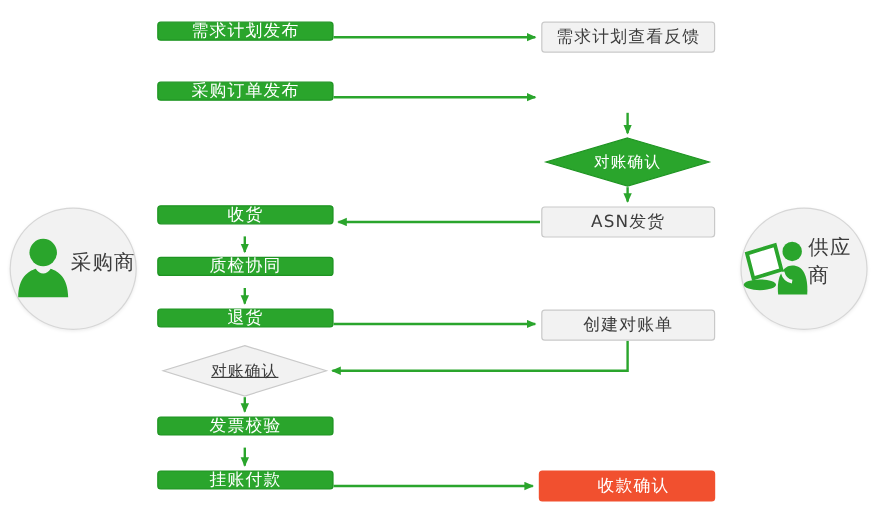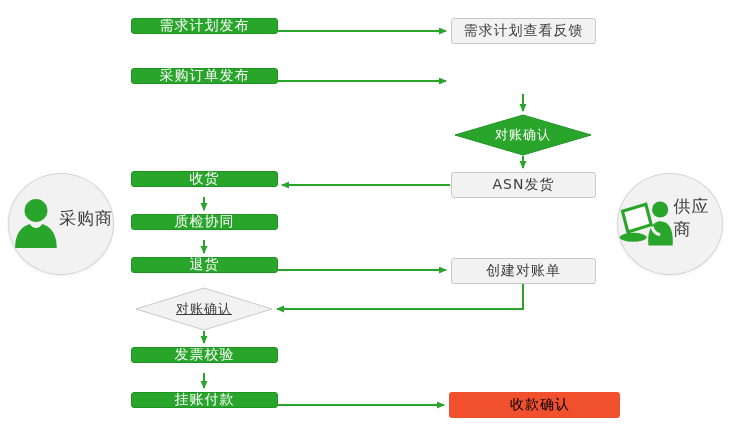--- a/index.html
+++ b/index.html
@@ -7,21 +7,21 @@
     --node-bg:#f2f2f2; --node-border:#c9c9c9; --text-dark:#3c3c3c;
   }
   html,body{margin:0;padding:0;background:#fff;}
   body{font-family:"DejaVu Sans","Liberation Sans",sans-serif;}
   .canvas{position:relative;width:731px;height:436px;background:#fff;overflow:hidden;}
   .layer{position:absolute;left:0;top:0;width:731px;height:436px;}
   .node{position:absolute;display:flex;align-items:center;justify-content:center;
         font-size:14px;border-radius:3px;box-sizing:border-box;z-index:2;letter-spacing:1px;}
   .green-node{width:147px;height:16px;background:var(--green);color:#fff;border:1px solid var(--green-dark);}
   .white-node{width:145px;height:26px;background:var(--node-bg);color:var(--text-dark);border:1px solid var(--node-border);}
-  .red-node{width:171px;height:26px;background:var(--red);color:#000000;border:none;padding-left:11px;}
+  .red-node{width:147px;height:26px;background:var(--red);color:#ffffff;border:none;padding-left:11px;}
   .diamond-label{position:absolute;display:flex;align-items:center;justify-content:center;
         font-size:13px;z-index:2;letter-spacing:1px;}
   .diamond-label.on-green{color:#fff;}
   .diamond-label.on-white{color:var(--text-dark);text-decoration:underline;}
   .actor{position:absolute;width:106px;height:102px;border-radius:50%;
         background:var(--node-bg);border:1px solid #d6d6d6;z-index:2;
         display:flex;align-items:center;justify-content:flex-end;
         box-shadow:0 1px 3px rgba(0,0,0,0.08);box-sizing:border-box;}
   .actor .label{font-size:17px;color:var(--text-dark);margin-bottom:12px;letter-spacing:1px;}
   .actor svg{margin-bottom:2px;}

